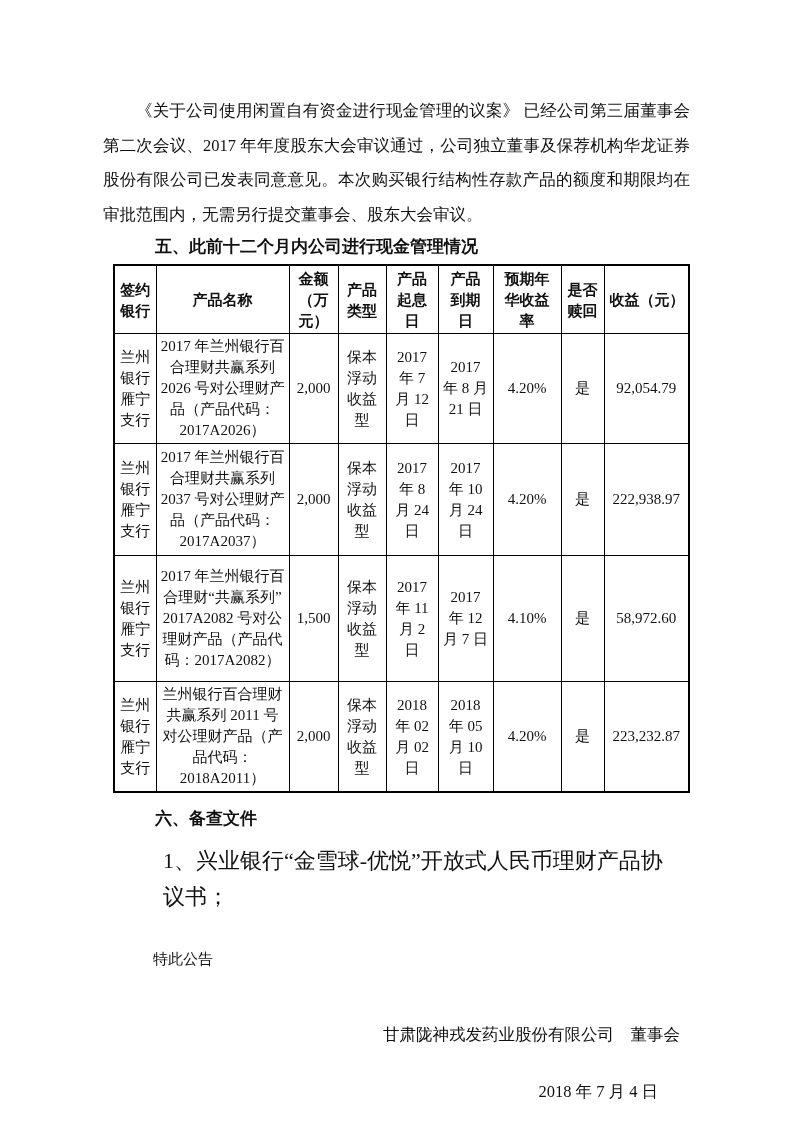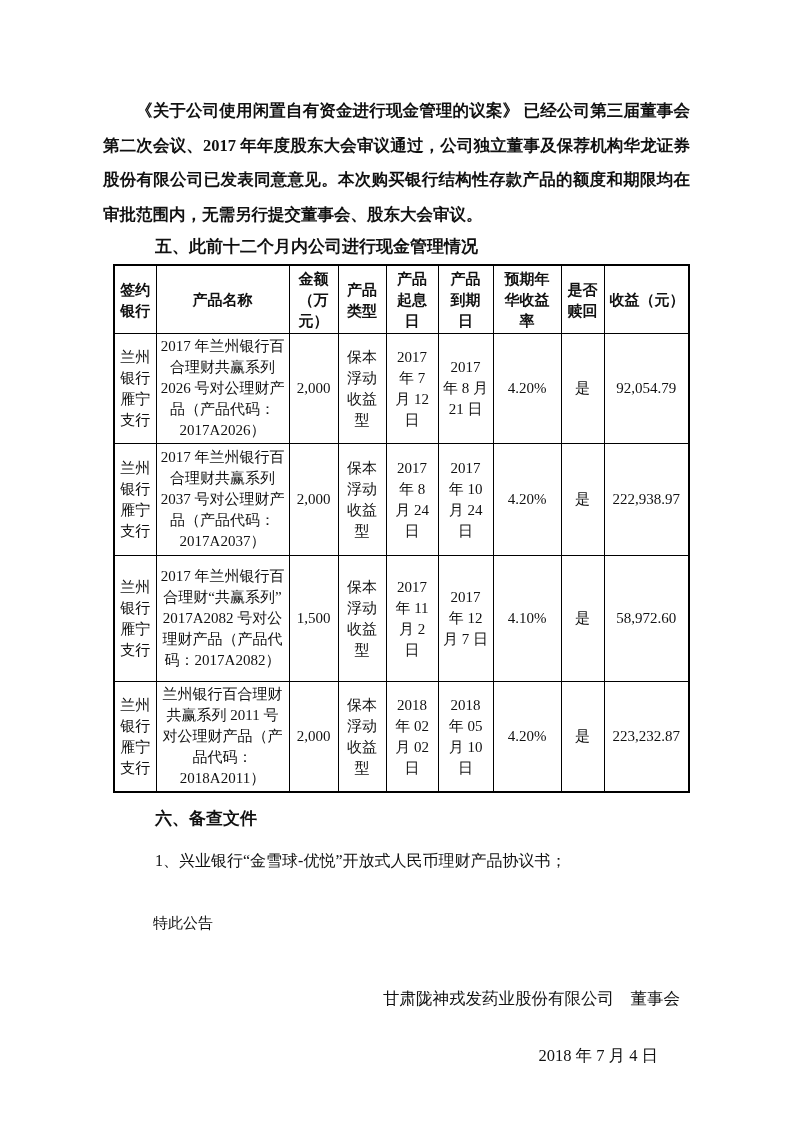--- a/index.html
+++ b/index.html
@@ -14,21 +14,20 @@
     box-sizing: border-box;
     padding: 94px 103px 0 103px;
     overflow: hidden;
   }
   .intro {
     margin: 0;
     font-size: 16.5px;
     line-height: 34.5px;
     text-align: justify;
     text-indent: 2em;
-    font-weight: bold;
   }
   .sec-title {
     margin: 3px 0 0 52px;
     font-size: 17px;
     font-weight: 700;
     line-height: 24px;
     font-family: Liberation Sans, sans-serif;
   }
   table.cash-table {
     margin: 5px 0 0 10px;
@@ -52,22 +51,22 @@
     font-weight: 700;
     padding: 2px 5px;
     font-family: "Liberation Sans", "DejaVu Sans", sans-serif;
   }
   th.nowrap { white-space: nowrap; padding: 2px 1px; }
   .sec6-title {
     margin: 14px 0 12px 52px;
   }
   .doc-list { margin: 8px 0 0 52px; }
   .doc-list p {
-    margin: 0;
-    font-size: 16px;
+    margin: 8px;
+    font-size: 22px;
     line-height: 36px;
   }
   .closing {
     margin: 32px 0 0 50px;
     font-size: 15px;
     line-height: 24px;
   }
   .signature {
     margin: 52px 0 0 0;
     font-size: 16.5px;

